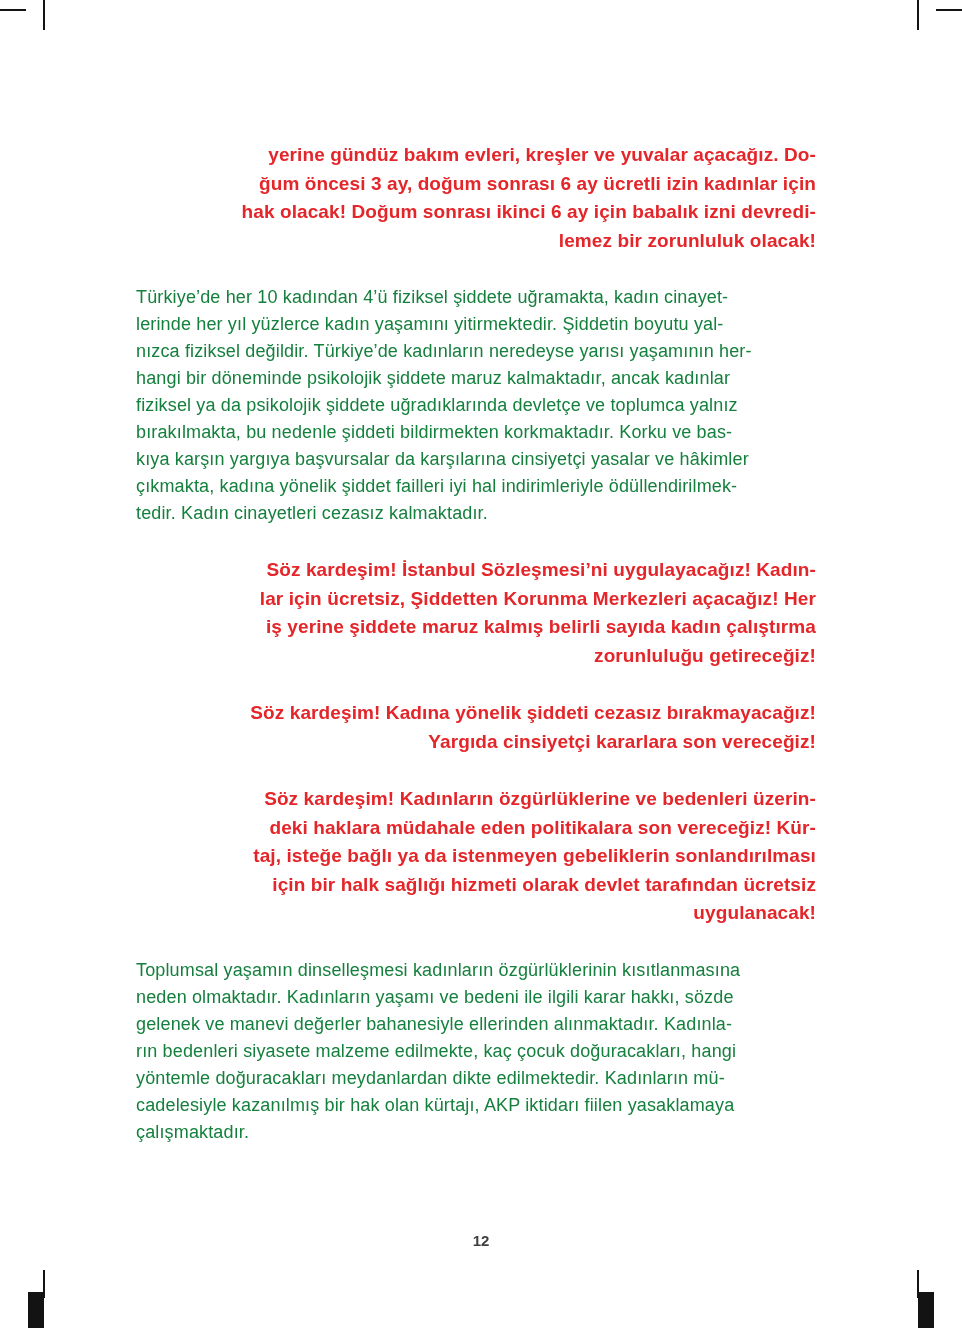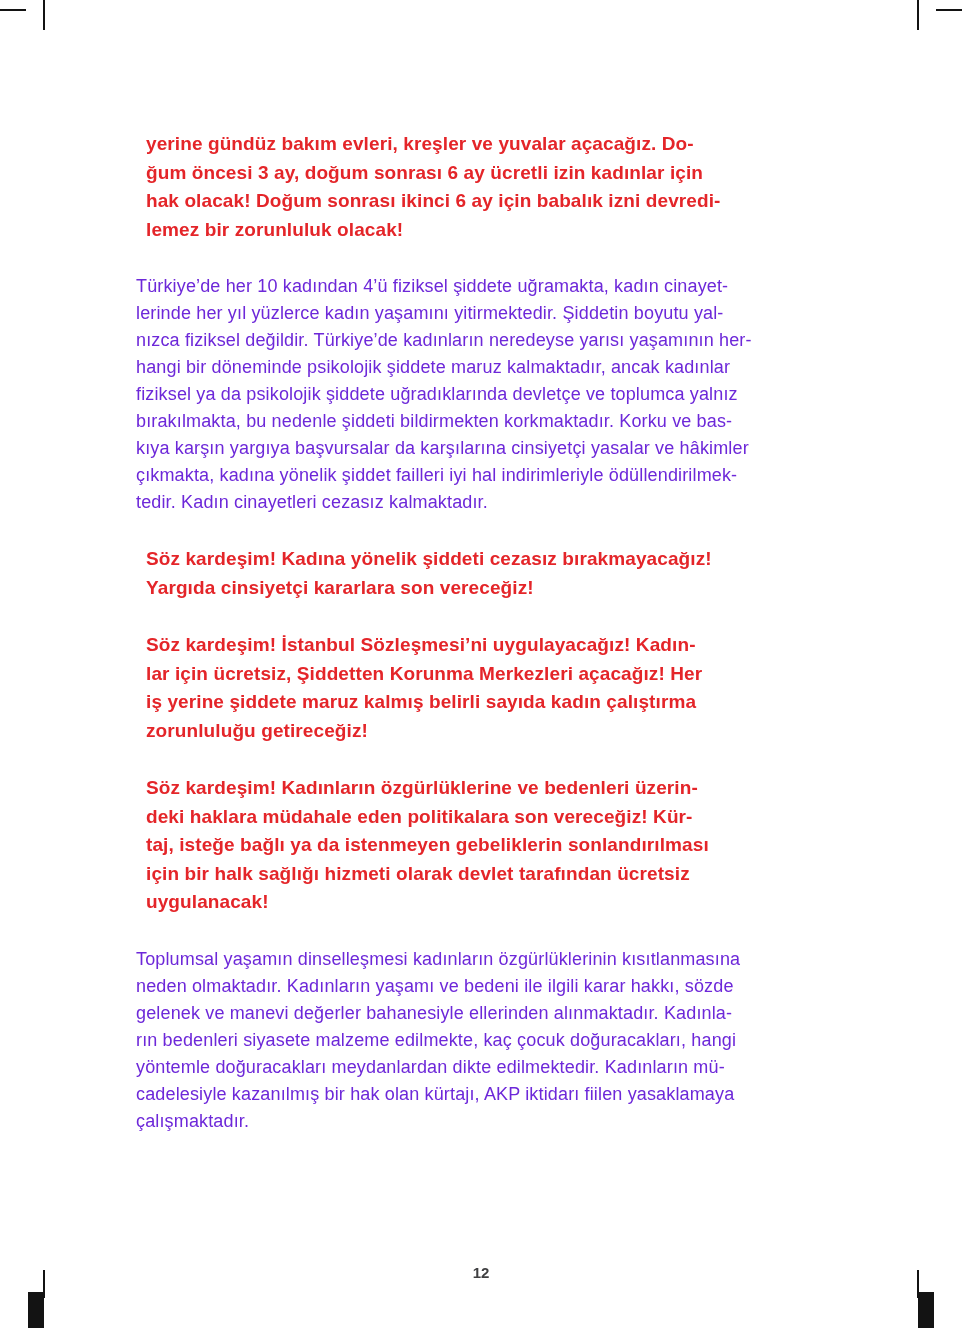--- a/index.html
+++ b/index.html
@@ -19,46 +19,46 @@
     position: absolute;
     left: 136px;
     top: 130px;
     width: 690px;
   }
   .block {
     white-space: pre-line;
     margin: 0 0 29px 0;
   }
   .body-text {
-    color: #6d28d9;
+    color: #15803d;
     font-size: 18px;
     line-height: 27px;
     letter-spacing: 0.15px;
     text-align: left;
     font-weight: 400;
   }
   .red-text {
     color: #e42529;
     font-size: 19px;
     line-height: 28.5px;
     letter-spacing: 0.1px;
-    text-align: left;
+    text-align: right;
     font-weight: 700;
     padding: 0 10px;
+    margin-top: 11px;
   }
   .page-number {
     position: absolute;
     left: 0;
     top: 1232px;
     width: 962px;
     text-align: center;
     color: #3f3f41;
     font-size: 15px;
     font-weight: 700;
-    margin-top: 32px;
   }
   
   .mark {
     position: absolute;
     background: #131313;
   }
   .m-tl-v { left: 43px;  top: 0;      width: 2px;  height: 30px; }
   .m-tl-h { left: 0;     top: 9px;    width: 26px; height: 2px;  }
   .m-tr-v { left: 917px; top: 0;      width: 2px;  height: 30px; }
   .m-tr-h { left: 936px; top: 9px;    width: 26px; height: 2px;  }
@@ -88,26 +88,26 @@
 lemez bir zorunluluk olacak!</p>
     <p class="block body-text">Türkiye’de her 10 kadından 4’ü fiziksel şiddete uğramakta, kadın cinayet-
 lerinde her yıl yüzlerce kadın yaşamını yitirmektedir. Şiddetin boyutu yal-
 nızca fiziksel değildir. Türkiye’de kadınların neredeyse yarısı yaşamının her-
 hangi bir döneminde psikolojik şiddete maruz kalmaktadır, ancak kadınlar
 fiziksel ya da psikolojik şiddete uğradıklarında devletçe ve toplumca yalnız
 bırakılmakta, bu nedenle şiddeti bildirmekten korkmaktadır. Korku ve bas-
 kıya karşın yargıya başvursalar da karşılarına cinsiyetçi yasalar ve hâkimler
 çıkmakta, kadına yönelik şiddet failleri iyi hal indirimleriyle ödüllendirilmek-
 tedir. Kadın cinayetleri cezasız kalmaktadır.</p>
-    <p class="block red-text">Söz kardeşim! Kadına yönelik şiddeti cezasız bırakmayacağız!
-Yargıda cinsiyetçi kararlara son vereceğiz!</p>
     <p class="block red-text">Söz kardeşim! İstanbul Sözleşmesi’ni uygulayacağız! Kadın-
 lar için ücretsiz, Şiddetten Korunma Merkezleri açacağız! Her
 iş yerine şiddete maruz kalmış belirli sayıda kadın çalıştırma
 zorunluluğu getireceğiz!</p>
+    <p class="block red-text">Söz kardeşim! Kadına yönelik şiddeti cezasız bırakmayacağız!
+Yargıda cinsiyetçi kararlara son vereceğiz!</p>
     <p class="block red-text">Söz kardeşim! Kadınların özgürlüklerine ve bedenleri üzerin-
 deki haklara müdahale eden politikalara son vereceğiz! Kür-
 taj, isteğe bağlı ya da istenmeyen gebeliklerin sonlandırılması
 için bir halk sağlığı hizmeti olarak devlet tarafından ücretsiz
 uygulanacak!</p>
     <p class="block body-text">Toplumsal yaşamın dinselleşmesi kadınların özgürlüklerinin kısıtlanmasına
 neden olmaktadır. Kadınların yaşamı ve bedeni ile ilgili karar hakkı, sözde
 gelenek ve manevi değerler bahanesiyle ellerinden alınmaktadır. Kadınla-
 rın bedenleri siyasete malzeme edilmekte, kaç çocuk doğuracakları, hangi
 yöntemle doğuracakları meydanlardan dikte edilmektedir. Kadınların mü-

